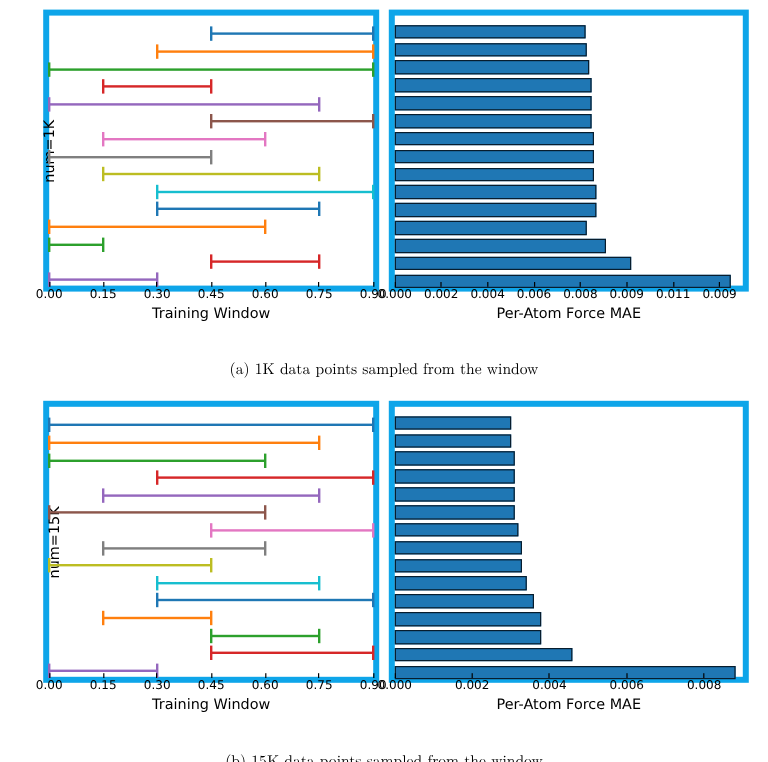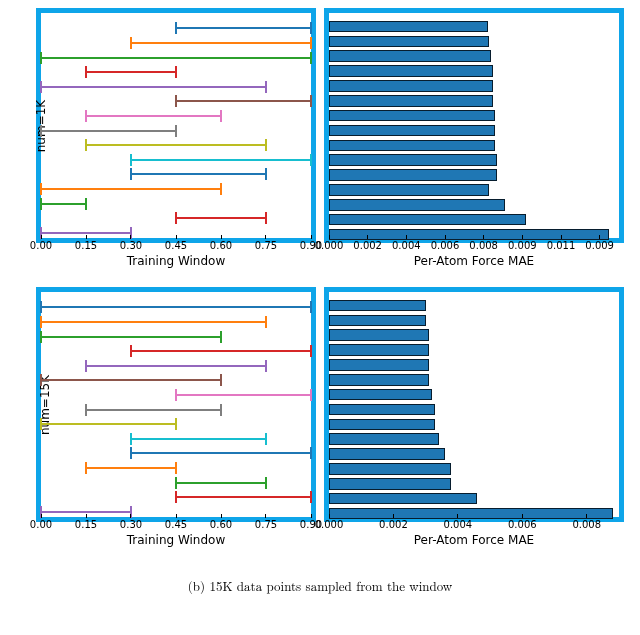--- a/index.html
+++ b/index.html
@@ -230,20 +230,21 @@
         <div class="tickmark" style="left: calc(13.3333% - 0.5px);"></div>
         <div class="tickmark" style="left: calc(26.6667% - 0.5px);"></div>
         <div class="tickmark" style="left: calc(40% - 0.5px);"></div>
         <div class="tickmark" style="left: calc(53.3333% - 0.5px);"></div>
         <div class="tickmark" style="left: calc(66.6667% - 0.5px);"></div>
         <div class="tickmark" style="left: calc(80% - 0.5px);"></div>
         <div class="tickmark" style="left: calc(93.3333% - 0.5px);"></div>
       </div>
   </div>
   <div class="spacer-below"></div>
+  <div class="caption">(a) 1K data points sampled from the window</div>
 
   <div class="panel-row">
     <div class="plot plot-left" id="left-b">
       <div class="ylabel">num=15K</div>
       <div class="xticks" id="xticks-left-b">
           <span class="xtick" style="left: 0%;">0.00</span>
           <span class="xtick" style="left: 16.6667%;">0.15</span>
           <span class="xtick" style="left: 33.3333%;">0.30</span>
           <span class="xtick" style="left: 50%;">0.45</span>
           <span class="xtick" style="left: 66.6667%;">0.60</span>

